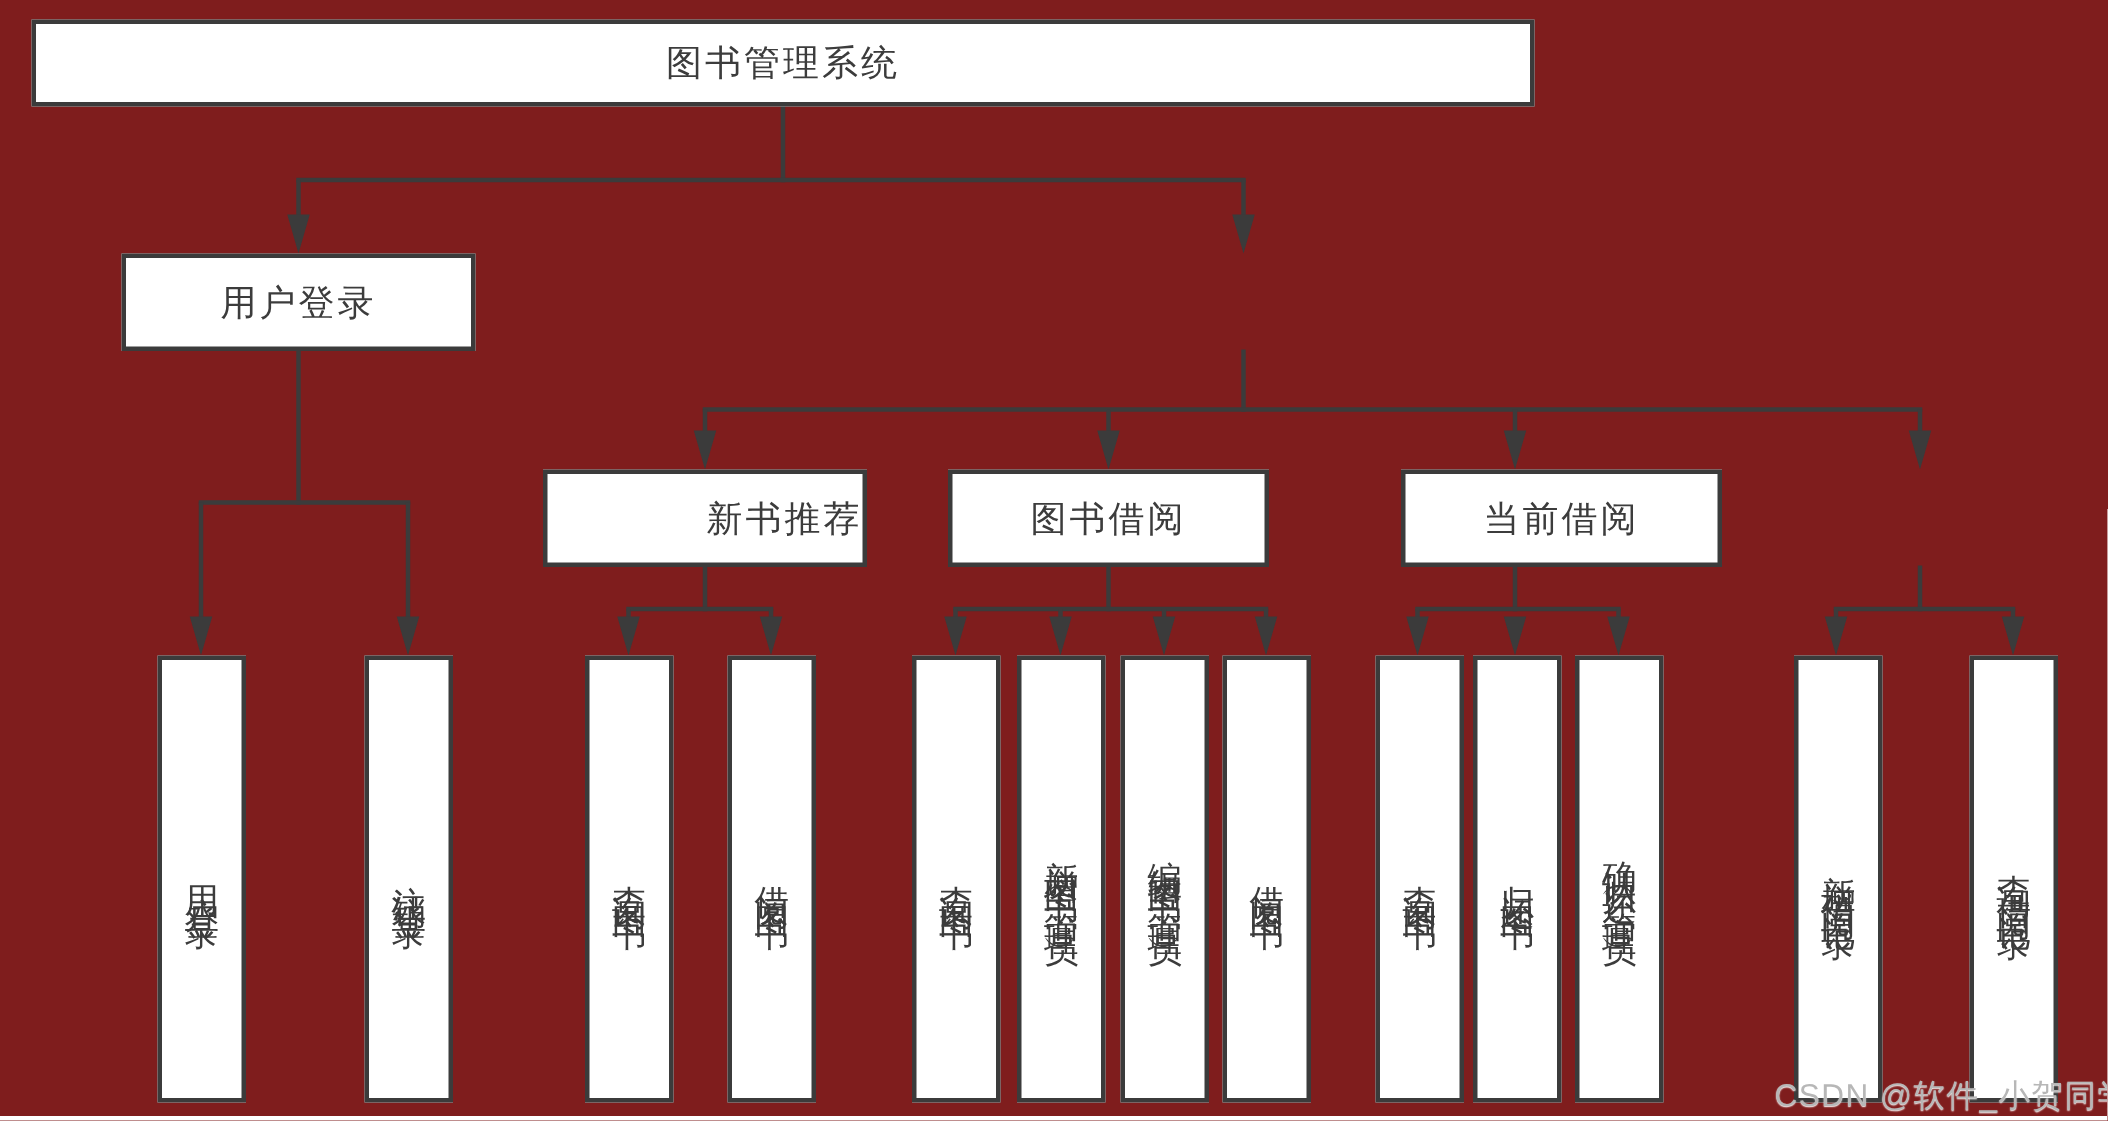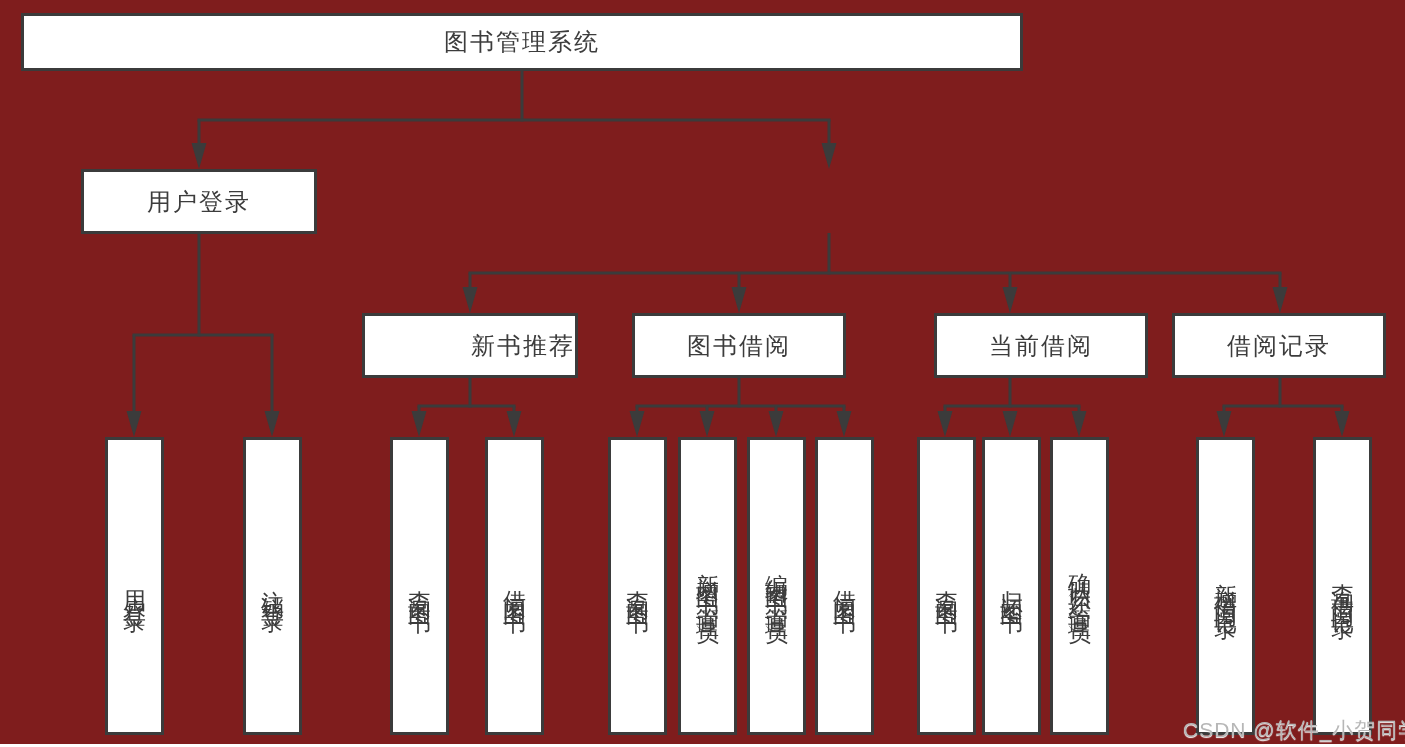--- a/index.html
+++ b/index.html
@@ -142,23 +142,20 @@
 
   <div class="node h" style="left:362px;top:313px;width:216px;height:65px;justify-content:flex-end;">
     <span class="lbl">新书推荐</span>
   </div>
   <div class="node h" style="left:632px;top:313px;width:214px;height:65px;">
     <span class="lbl">图书借阅</span>
   </div>
   <div class="node h" style="left:904px;top:313px;width:214px;height:65px;margin-left:30px;">
     <span class="lbl">当前借阅</span>
   </div>
-  <div class="node h" style="left:1172px;top:313px;width:214px;height:65px;">
-    <span class="lbl">借阅记录</span>
-  </div>
 
   <div class="node v" style="left:105px;">
     <span class="lbl">用户登录</span>
   </div>
   <div class="node v" style="left:243px;">
     <span class="lbl">注销登录</span>
   </div>
 
   <div class="node v" style="left:390px;">
     <span class="lbl">查询图书</span>

